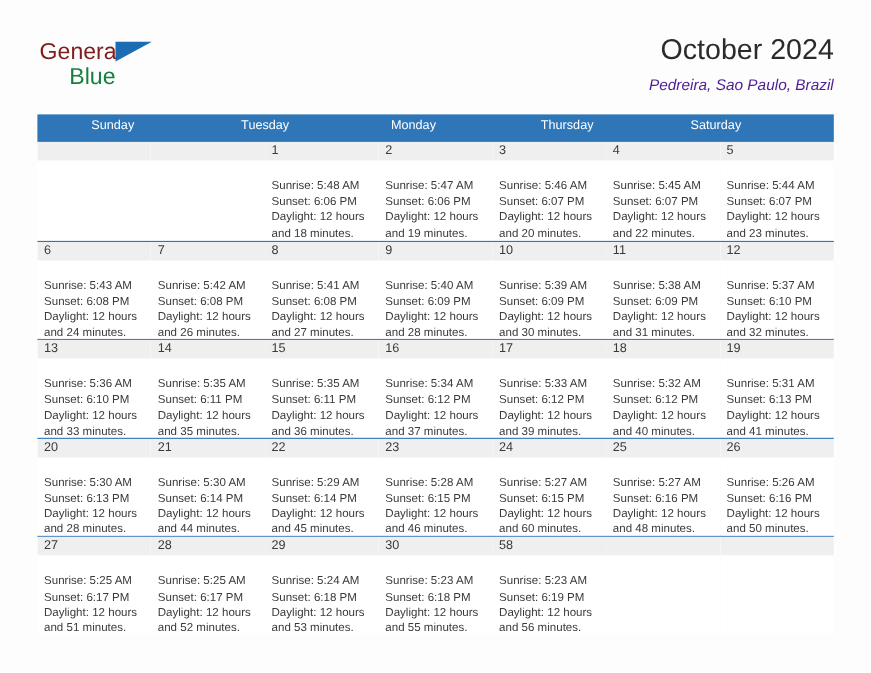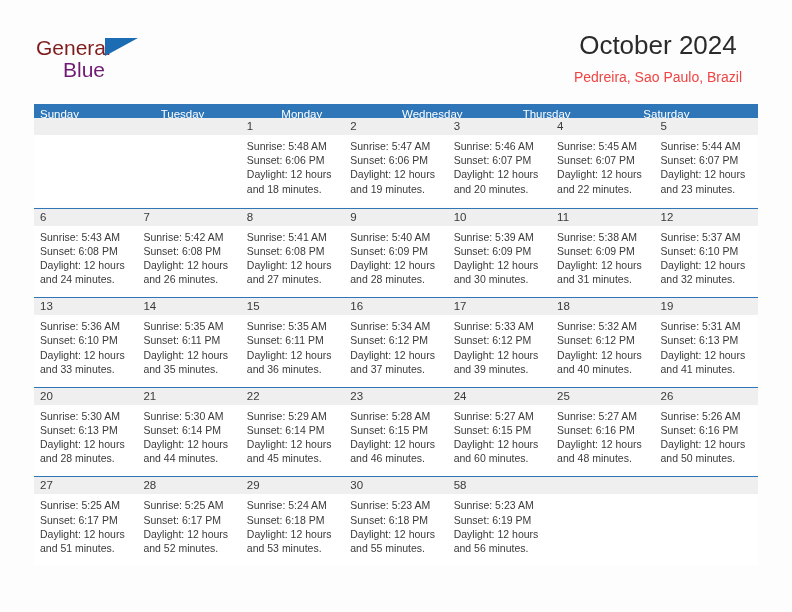--- a/index.html
+++ b/index.html
@@ -54,56 +54,58 @@
     width: 0;
     height: 0;
     border-left: 33px solid #1b6cb3;
     border-bottom: 18px solid transparent;
   }
   .brand-blue {
     position: absolute;
     left: 29px;
     top: 30px;
     font-size: 21px;
-    color: #701a75;
+    color: #15803d;
     font-family: "Liberation Sans", sans-serif;
   }
 
   .title-block {
     position: absolute;
-    right: 16px;
+    right: 0;
     top: 0;
-    text-align: center;
+    text-align: right;
   }
   .cal-title {
     font-size: 26px;
     color: #2b2b2b;
     line-height: 34px;
     white-space: nowrap;
   }
   .cal-subtitle {
     font-size: 14px;
-    color: #ef4444;
+    color: #4c1d95;
     line-height: 22px;
     margin-top: 4px;
     white-space: nowrap;
+    font-style: italic;
   }
 
   
   .calendar {
     position: absolute;
     left: 34px;
     top: 104px;
     width: 724px;
   }
 
   .weekday-row {
     display: flex;
     background: #2e76b8;
-    height: 14px;
+    height: 25px;
+    padding-left: 43px;
   }
   .weekday-cell {
     flex: 1 1 0;
     color: #ffffff;
     font-size: 11.5px;
     line-height: 21px;
     padding-left: 6px;
     box-sizing: border-box;
     white-space: nowrap;
     overflow: hidden;
@@ -134,21 +136,21 @@
     line-height: 17px;
     padding-left: 6px;
     box-sizing: border-box;
     white-space: nowrap;
   }
   .day-cell.empty .day-number-band {
     background: #efefef;
   }
 
   .day-body {
-    padding: 4px 6px 0 6px;
+    padding: 16px 6px 0 6px;
     box-sizing: border-box;
     background: #ffffff;
     height: 71px;
   }
   .day-line {
     font-size: 10.5px;
     line-height: 14.2px;
     color: #3a3a3a;
     white-space: nowrap;
   }
@@ -171,21 +173,20 @@
       <div class="cal-subtitle">Pedreira, Sao Paulo, Brazil</div>
     </div>
 
   </div>
 
   <div class="calendar">
     <div class="weekday-row" id="weekday-row">
         <div class="weekday-cell">Sunday</div>
         <div class="weekday-cell">Tuesday</div>
         <div class="weekday-cell">Monday</div>
-        <div class="weekday-cell">Wednesday</div>
         <div class="weekday-cell">Thursday</div>
         <div class="weekday-cell">Saturday</div>
       </div>
     <div id="weeks-container">
         <div class="week-row first">
           <div class="day-cell empty">
             <div class="day-number-band"></div>
             <div class="day-body"></div>
           </div>
           <div class="day-cell empty">

